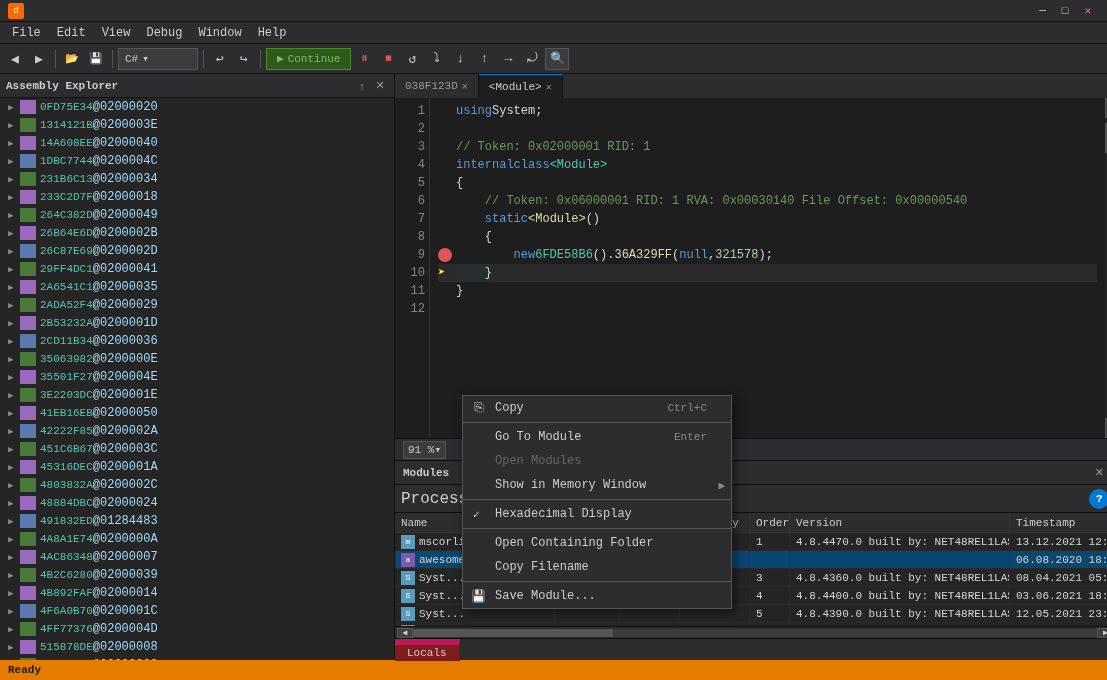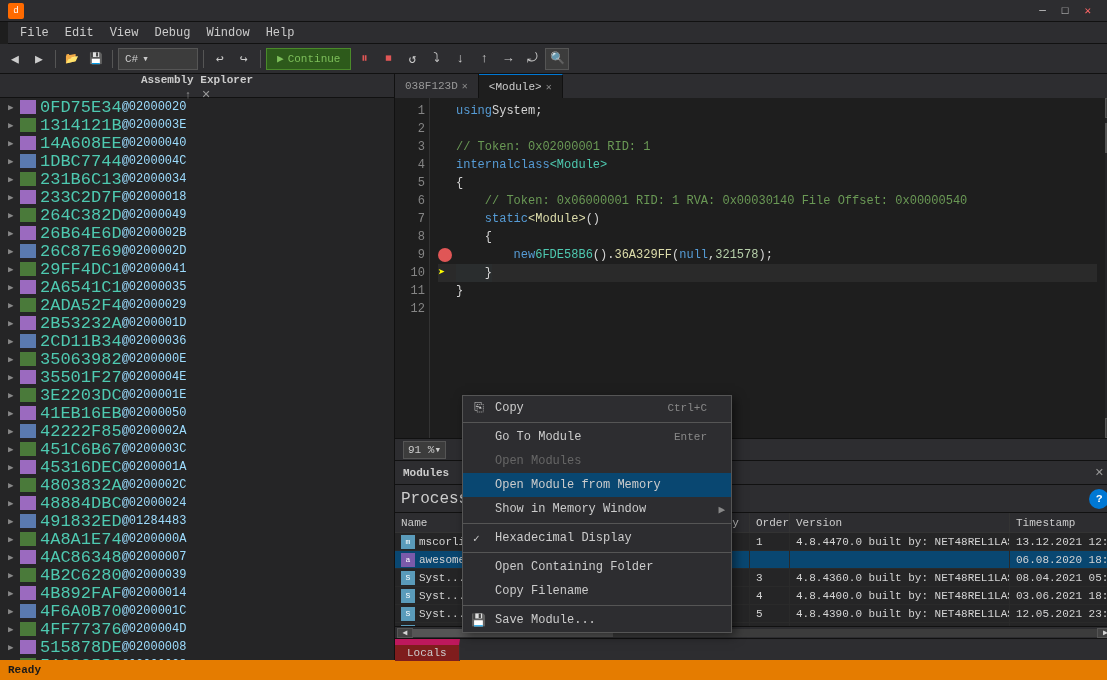--- a/index.html
+++ b/index.html
@@ -3,49 +3,49 @@
   <meta charset="utf-8">
   <style>
     * { margin: 0; padding: 0; box-sizing: border-box; }
     body { width: 1107px; height: 680px; background: #1e1e1e; color: #d4d4d4; font-family: 'Consolas', 'Courier New', monospace; font-size: 12px; overflow: hidden; }
 
     
     #titlebar { height: 22px; background: #2d2d30; display: flex; align-items: center; padding: 0 8px; font-size: 11px; color: #cccccc; border-bottom: 1px solid #111; }
     #titlebar .icon { width: 16px; height: 16px; margin-right: 6px; background: #ff6a00; border-radius: 2px; display: inline-block; font-size: 9px; color: white; text-align: center; line-height: 16px; }
 
     
-    #menubar { height: 22px; background: #2d2d30; display: flex; align-items: center; padding: 0 4px; border-bottom: 1px solid #111; margin-left: 8px; }
+    #menubar { height: 22px; background: #2d2d30; display: flex; align-items: center; padding: 0 4px; border-bottom: 1px solid #111; }
     #menubar span { padding: 2px 8px; font-size: 12px; color: #cccccc; cursor: pointer; }
 
     
     #toolbar { height: 30px; background: #2d2d30; display: flex; align-items: center; padding: 0 4px; gap: 2px; border-bottom: 1px solid #111; }
     .tb-btn { width: 22px; height: 22px; background: transparent; border: 1px solid transparent; color: #cccccc; cursor: pointer; display: flex; align-items: center; justify-content: center; font-size: 13px; }
     .tb-sep { width: 1px; height: 18px; background: #555; margin: 0 3px; }
     .tb-dropdown { height: 22px; background: #3c3c3c; border: 1px solid #555; color: #cccccc; font-size: 11px; padding: 0 6px; display: flex; align-items: center; gap: 4px; cursor: pointer; min-width: 80px; }
     .continue-btn { background: #2d5a1b; border: 1px solid #4a8a2a; color: #7dbf5a; padding: 2px 10px; font-size: 11px; cursor: pointer; display: flex; align-items: center; gap: 4px; height: 22px; }
     .search-box { height: 22px; width: 24px; background: #3c3c3c; border: 1px solid #555; display: flex; align-items: center; justify-content: center; cursor: pointer; }
 
     
     #main { display: flex; height: calc(680px - 74px - 20px); }
 
     
     #assembly-explorer { width: 395px; min-width: 395px; background: #252526; border-right: 1px solid #111; display: flex; flex-direction: column; }
-    #ae-header { height: 24px; background: #2d2d30; display: flex; align-items: center; justify-content: space-between; padding: 0 6px; border-bottom: 1px solid #111; flex-direction: column; }
+    #ae-header { height: 24px; background: #2d2d30; display: flex; align-items: center; justify-content: space-between; padding: 0 6px; border-bottom: 1px solid #111; }
     #ae-title { font-size: 11px; color: #cccccc; font-weight: bold; }
     #ae-buttons { display: flex; gap: 2px; }
     .ae-btn { width: 16px; height: 16px; background: transparent; border: none; color: #999; cursor: pointer; font-size: 11px; display: flex; align-items: center; justify-content: center; }
     #ae-list { flex: 1; overflow-y: auto; overflow-x: hidden; }
     #ae-list::-webkit-scrollbar { width: 10px; }
     #ae-list::-webkit-scrollbar-track { background: #252526; }
     #ae-list::-webkit-scrollbar-thumb { background: #424242; }
 
     .ae-item { height: 18px; display: flex; align-items: center; padding-left: 8px; cursor: pointer; white-space: nowrap; }
     .ae-item .arrow { width: 10px; color: #888; font-size: 9px; margin-right: 2px; }
     .ae-item .icon-box { width: 16px; height: 14px; background: #9b6abf; margin-right: 4px; display: flex; align-items: center; justify-content: center; font-size: 8px; color: white; flex-shrink: 0; }
-    .ae-item .name { color: #4ec9b0; font-size: 17px; }
+    .ae-item .name { color: #4ec9b0; font-size: 11px; }
     .ae-item .addr { color: #9cdcfe; font-size: 12px; }
 
     
     #code-panel { flex: 1; display: flex; flex-direction: column; background: #1e1e1e; }
     #tabs { height: 24px; background: #2d2d30; display: flex; align-items: flex-end; }
     .tab { height: 24px; display: flex; align-items: center; padding: 0 10px; background: #2d2d30; border-right: 1px solid #111; font-size: 11px; color: #999; cursor: pointer; gap: 4px; }
     .tab.active { background: #1e1e1e; color: #cccccc; border-top: 1px solid #0078d4; }
     .tab .close-x { color: #888; font-size: 10px; cursor: pointer; }
 
     
@@ -626,23 +626,20 @@
     <span class="shortcut">Ctrl+C</span>
   </div>
   <div class="ctx-sep"></div>
   <div class="ctx-item">
     <span>Go To Module</span>
     <span class="shortcut">Enter</span>
   </div>
   <div class="ctx-item disabled">
     <span>Open Modules</span>
   </div>
-  <div class="ctx-item focused">
-    <span>Open Module from Memory</span>
-  </div>
   <div class="ctx-item">
     <span>Show in Memory Window</span>
     <span class="submenu-arrow">▶</span>
   </div>
   <div class="ctx-sep"></div>
   <div class="ctx-item">
     <span class="check">✓</span>
     <span>Hexadecimal Display</span>
   </div>
   <div class="ctx-sep"></div>

